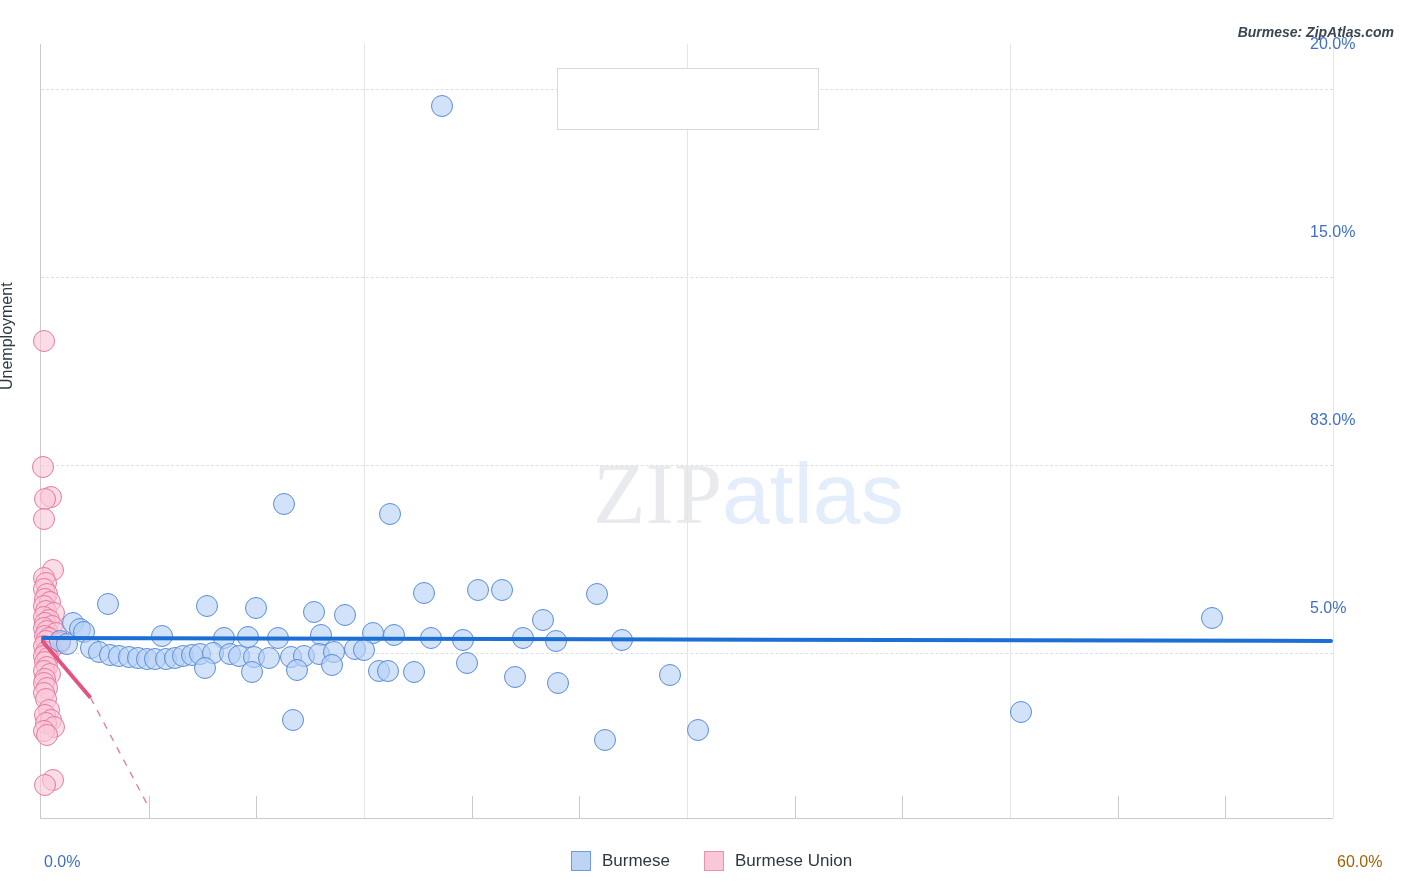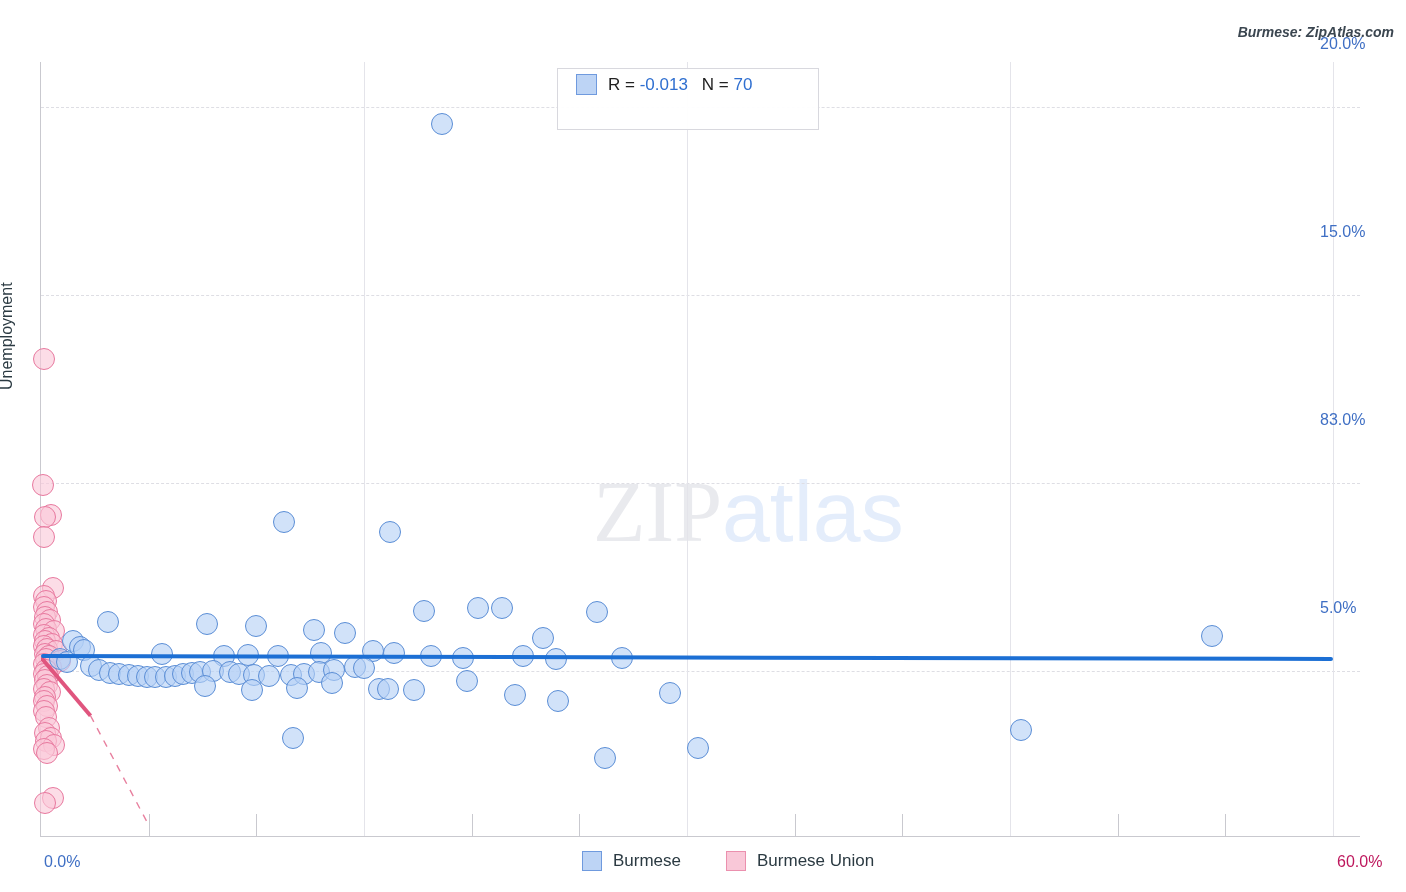--- a/index.html
+++ b/index.html
@@ -15,46 +15,45 @@
     position:absolute;left:12px;top:21px;
     font-size:19px;color:#2b3a42;letter-spacing:.2px;white-space:nowrap;
   }
   .chart-source{
     position:absolute;right:12px;top:24px;
     font-size:14px;font-style:italic;color:#3b4650;font-weight:bold;white-space:nowrap;
   }
 
   
   .plot{
-    position:absolute;left:40px;top:62px;width:1292px;height:774px;
+    position:absolute;left:40px;top:44px;width:1292px;height:774px;
     border-left:1px solid #c9c9cf;border-bottom:1px solid #c9c9cf;
     background:#fff;
-    padding-left:27px;
   }
   .gridline{
     position:absolute;left:0;width:100%;height:0;
     border-top:1px dashed #dedee4;
   }
   .ytick-label{
     position:absolute;left:1310px;
-    font-size:16px;color:#3f6fc4;white-space:nowrap;margin-left:10px;
+    font-size:16px;color:#3f6fc4;white-space:nowrap;
   }
   .xtick{
     position:absolute;bottom:0;width:0;height:22px;
     border-left:1px solid #c9c9cf;
   }
   .xtick.major{height:774px;border-left:1px solid #e4e4ea;}
 
   .xlabel-left{
     position:absolute;left:44px;top:853px;
     font-size:16px;color:#3f6fc4;
   }
   .xlabel-right{
     position:absolute;left:1337px;top:853px;
-    font-size:16px;color:#be185d;
+    font-size:16px;color:#a16207;
   }
 
   .ylabel{
     position:absolute;left:-2px;top:390px;
     transform:rotate(-90deg);transform-origin:left top;
     font-size:16px;color:#2b3a42;white-space:nowrap;
   }
 
   
   .watermark{
@@ -89,21 +88,21 @@
   .swatch.blue{background:#bdd4f5;border:1px solid #6f9ade;}
   .swatch.pink{background:#f9c8d8;border:1px solid #eb90ae;}
   .stats-text{font-size:17px;color:#222;white-space:nowrap;}
   .stats-text .num{color:#2f6fd0;}
   .stats-gap{display:inline-block;width:14px;}
 
   
   .bottom-legend{
     position:absolute;left:571px;top:851px;display:flex;align-items:center;
   }
-  .bl-item{display:flex;align-items:center;margin-right:34px;margin-left:11px;}
+  .bl-item{display:flex;align-items:center;margin-right:34px;}
   .bl-swatch{width:20px;height:20px;box-sizing:border-box;margin-right:11px;}
   .bl-swatch.blue{background:#bdd4f5;border:1px solid #6f9ade;}
   .bl-swatch.pink{background:#f9c8d8;border:1px solid #eb90ae;}
   .bl-label{font-size:17px;color:#2b3a42;white-space:nowrap;}
 </style>
 </head>
 <body>
 
 <div id="chart-root">
 
@@ -254,24 +253,20 @@
         <line x1="0" y1="595.5291262135922" x2="49.526666666666664" y2="653.7669902912621" stroke="#e0557e" stroke-width="4"></line>
         <line x1="49.526666666666664" y1="653.7669902912621" x2="105.51333333333335" y2="758.9708737864078" stroke="#e0557e" stroke-width="1.4" stroke-dasharray="7 7" opacity="0.75"></line>
       </svg>
       <div class="trend-blue" style="left: 0px; top: 592.402px; width: 1292px; transform-origin: left center; transform: rotate(0.133298deg); background: rgb(28, 111, 212);"></div>
     </div>
 
   <div class="xlabel-left">0.0%</div>
   <div class="xlabel-right">60.0%</div>
 
   <div class="stats-box">
-    <div class="stats-row">
-      <span class="swatch blue"></span>
-      <span class="stats-text"><span>R = </span><span class="num">-0.013</span><span class="stats-gap"></span><span>N = </span><span class="num">70</span></span>
-    </div>
   </div>
 
   <div class="bottom-legend">
     <div class="bl-item">
       <span class="bl-swatch blue"></span>
       <span class="bl-label">Burmese</span>
     </div>
     <div class="bl-item">
       <span class="bl-swatch pink"></span>
       <span class="bl-label">Burmese Union</span>

